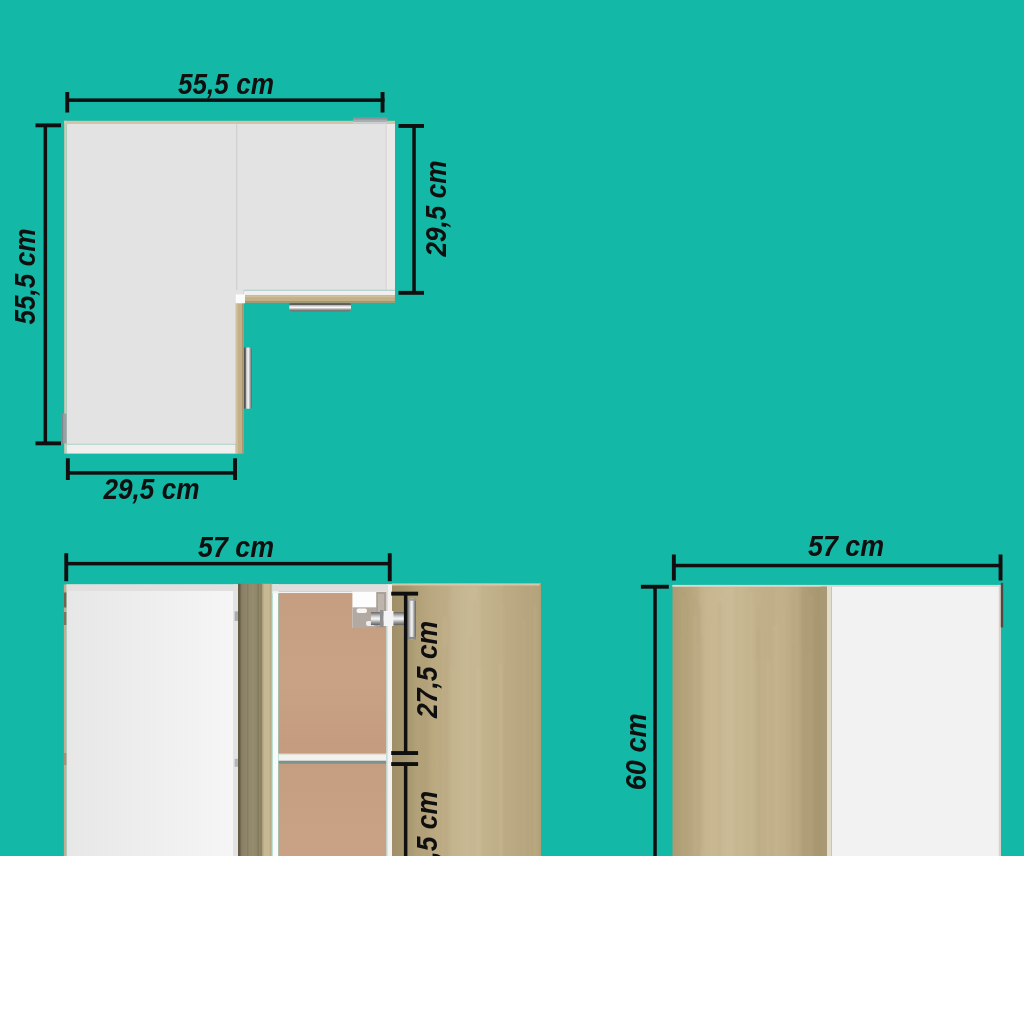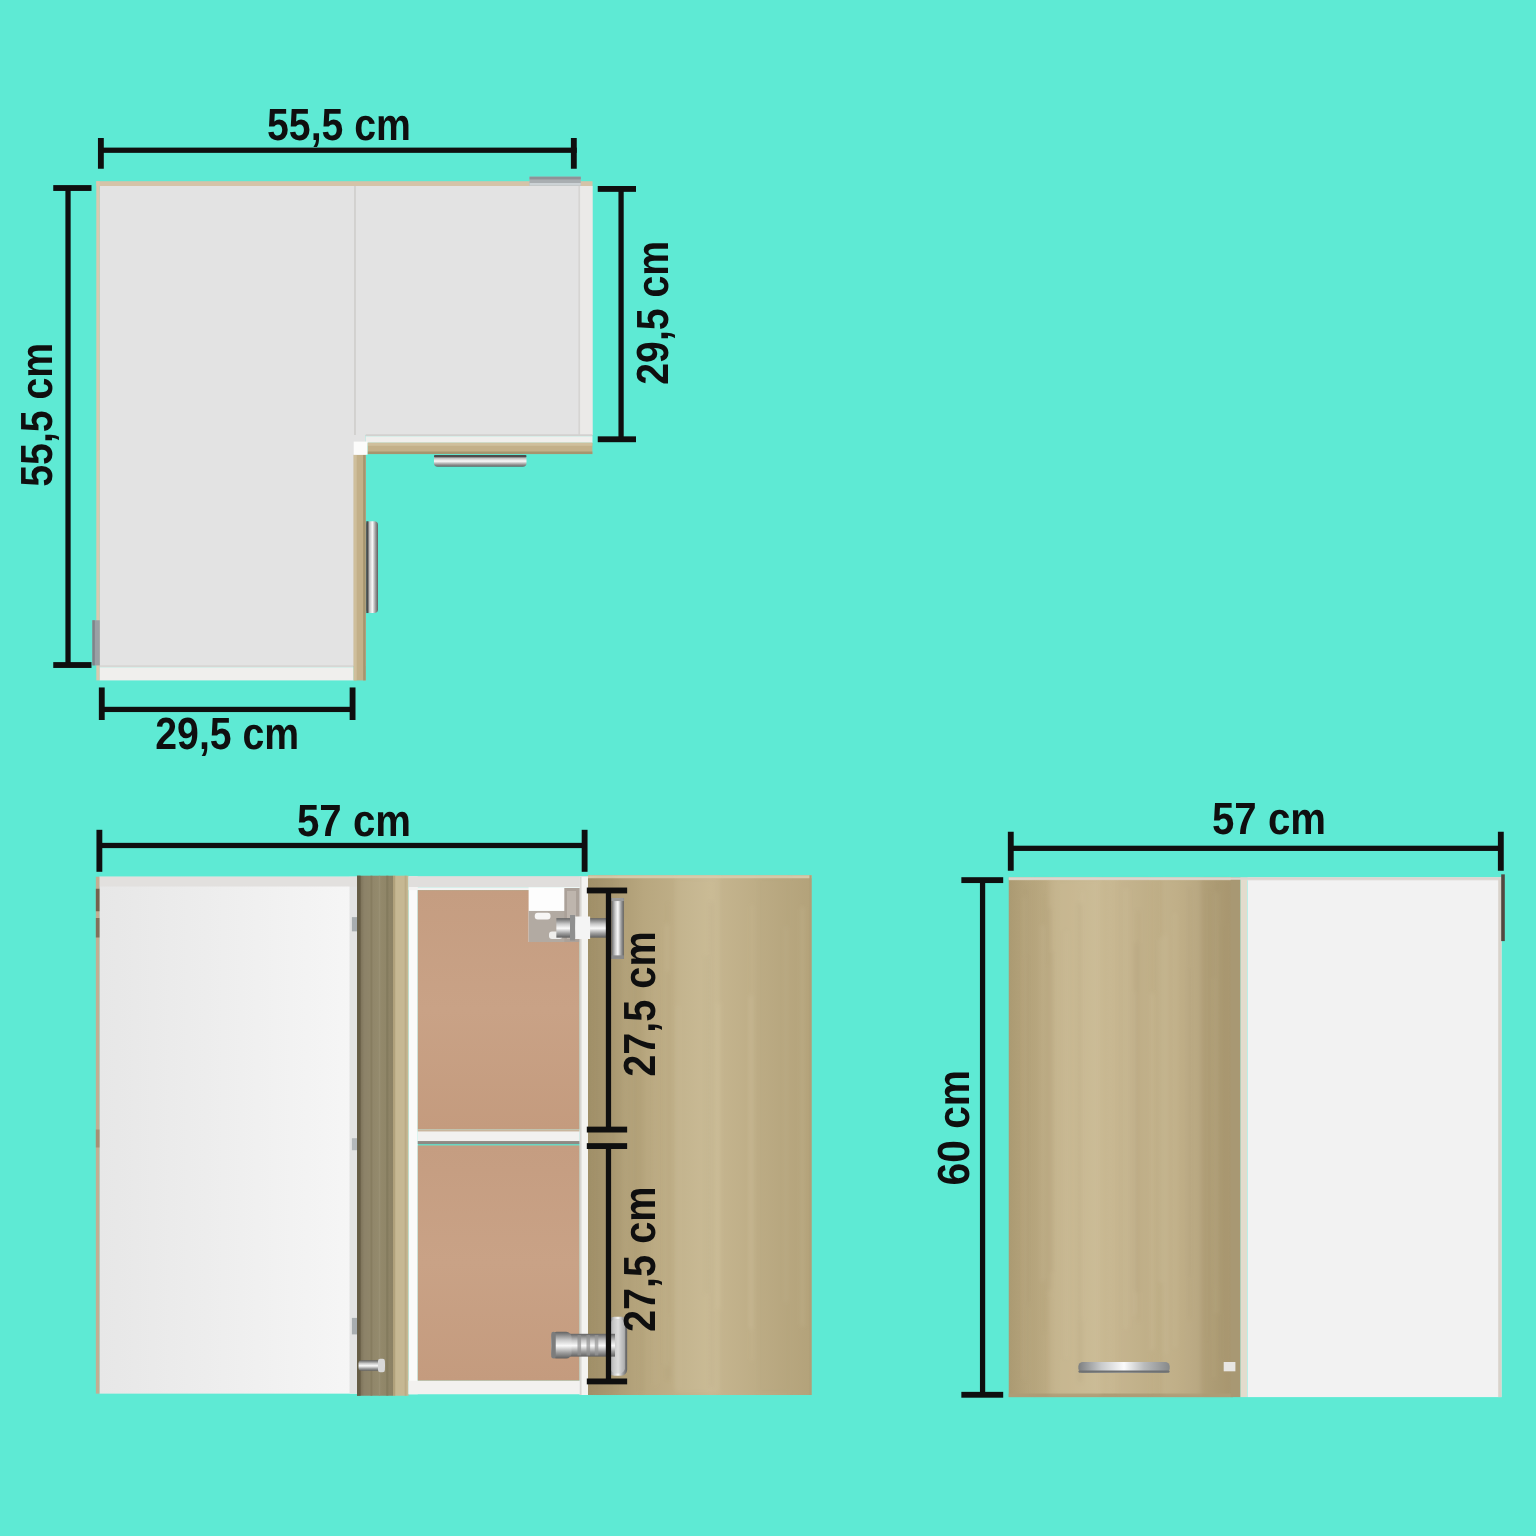--- a/index.html
+++ b/index.html
@@ -1,16 +1,16 @@
 <!DOCTYPE html>
 <html><head>
 <meta charset="utf-8">
 <style>
   html,body{margin:0;padding:0;background:#ffffff;}
-  .page{position:relative;width:1024px;height:1024px;background:#5eead4;overflow:hidden;}
+  .page{position:relative;width:1024px;height:856px;background:#14b8a6;overflow:hidden;font-style:italic;}
   svg text{font-family:"Liberation Sans",sans-serif;font-weight:bold;fill:#0f0f0f;}
 </style>
 </head>
 <body>
 <div class="page">
 <svg width="1024" height="1024" viewBox="0 0 1024 1024">
 <defs>
   <linearGradient id="metalH" x1="0" y1="0" x2="0" y2="1">
     <stop offset="0" stop-color="#636363"></stop>
           <stop offset="0.3" stop-color="#c9c9c9"></stop>

